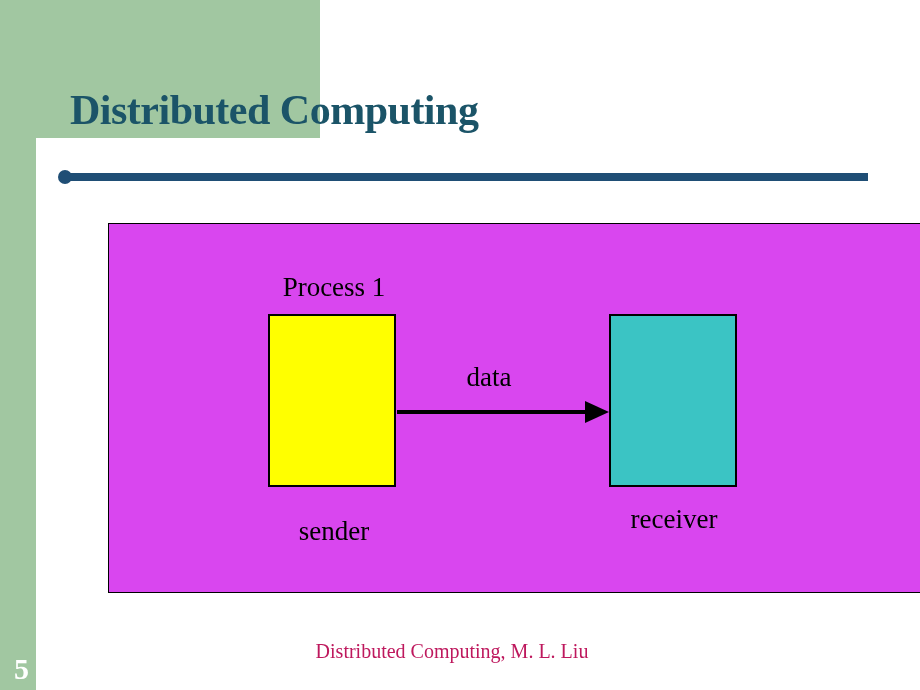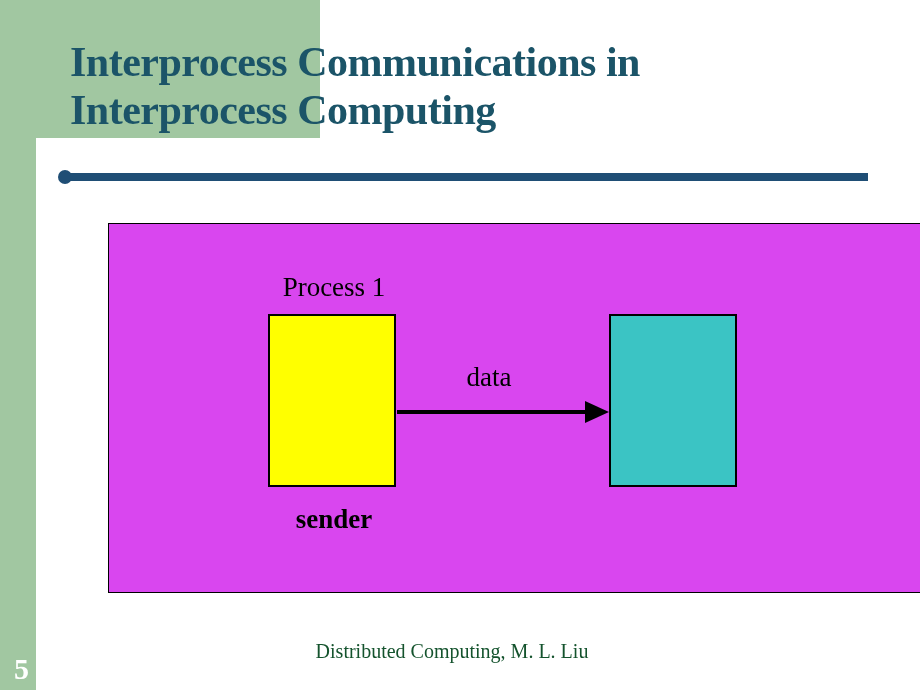--- a/index.html
+++ b/index.html
@@ -97,62 +97,63 @@
       border: 2px solid #000;
     }
     .data-label { left: 330px; top: 138px; width: 100px; }
     .arrow {
       position: absolute;
       left: 288px;
       top: 173px;
       width: 212px;
       height: 30px;
     }
-    .sender-label { left: 150px; top: 280px; width: 150px; font-weight: bold; }
+    .sender-label { left: 150px; top: 292px; width: 150px; }
     .receiver-label { left: 490px; top: 280px; width: 150px; }
     .footer-text {
       position: absolute;
       left: 0;
       width: 904px;
       top: 640px;
       text-align: center;
       font-size: 20px;
-      color: #14532d;
+      color: #be185d;
     }
     .page-num {
       position: absolute;
       left: 14px;
       top: 652px;
       font-size: 30px;
       font-weight: bold;
       color: #ffffff;
     }
   </style>
 </head>
 <body>
 
 <div class="left-bar"></div>
 <div class="top-block"></div>
 
 <div class="title">
-  <span>Interprocess Communications in</span><br>
-  <span>Interprocess Computing</span>
+  <br>
+  <span>Distributed Computing</span>
 </div>
 
 <div class="rule-wrap">
   <div class="rule-dot"></div>
   <div class="rule-line"></div>
 </div>
 
 <div class="diagram-frame">
   <div class="label p1-title">Process 1</div>
   <div class="box1"></div>
   <div class="box2"></div>
   <div class="label data-label">data</div>
   <svg class="arrow" viewBox="0 0 212 30">
     <line x1="0" y1="15" x2="192" y2="15" stroke="#000" stroke-width="4"></line>
     <polygon points="188,4 212,15 188,26" fill="#000"></polygon>
   </svg>
   <div class="label sender-label">sender</div>
+  <div class="label receiver-label">receiver</div>
 </div>
 
 <div class="footer-text">Distributed Computing, M. L. Liu</div>
 <div class="page-num">5</div>
 
 </body></html>

